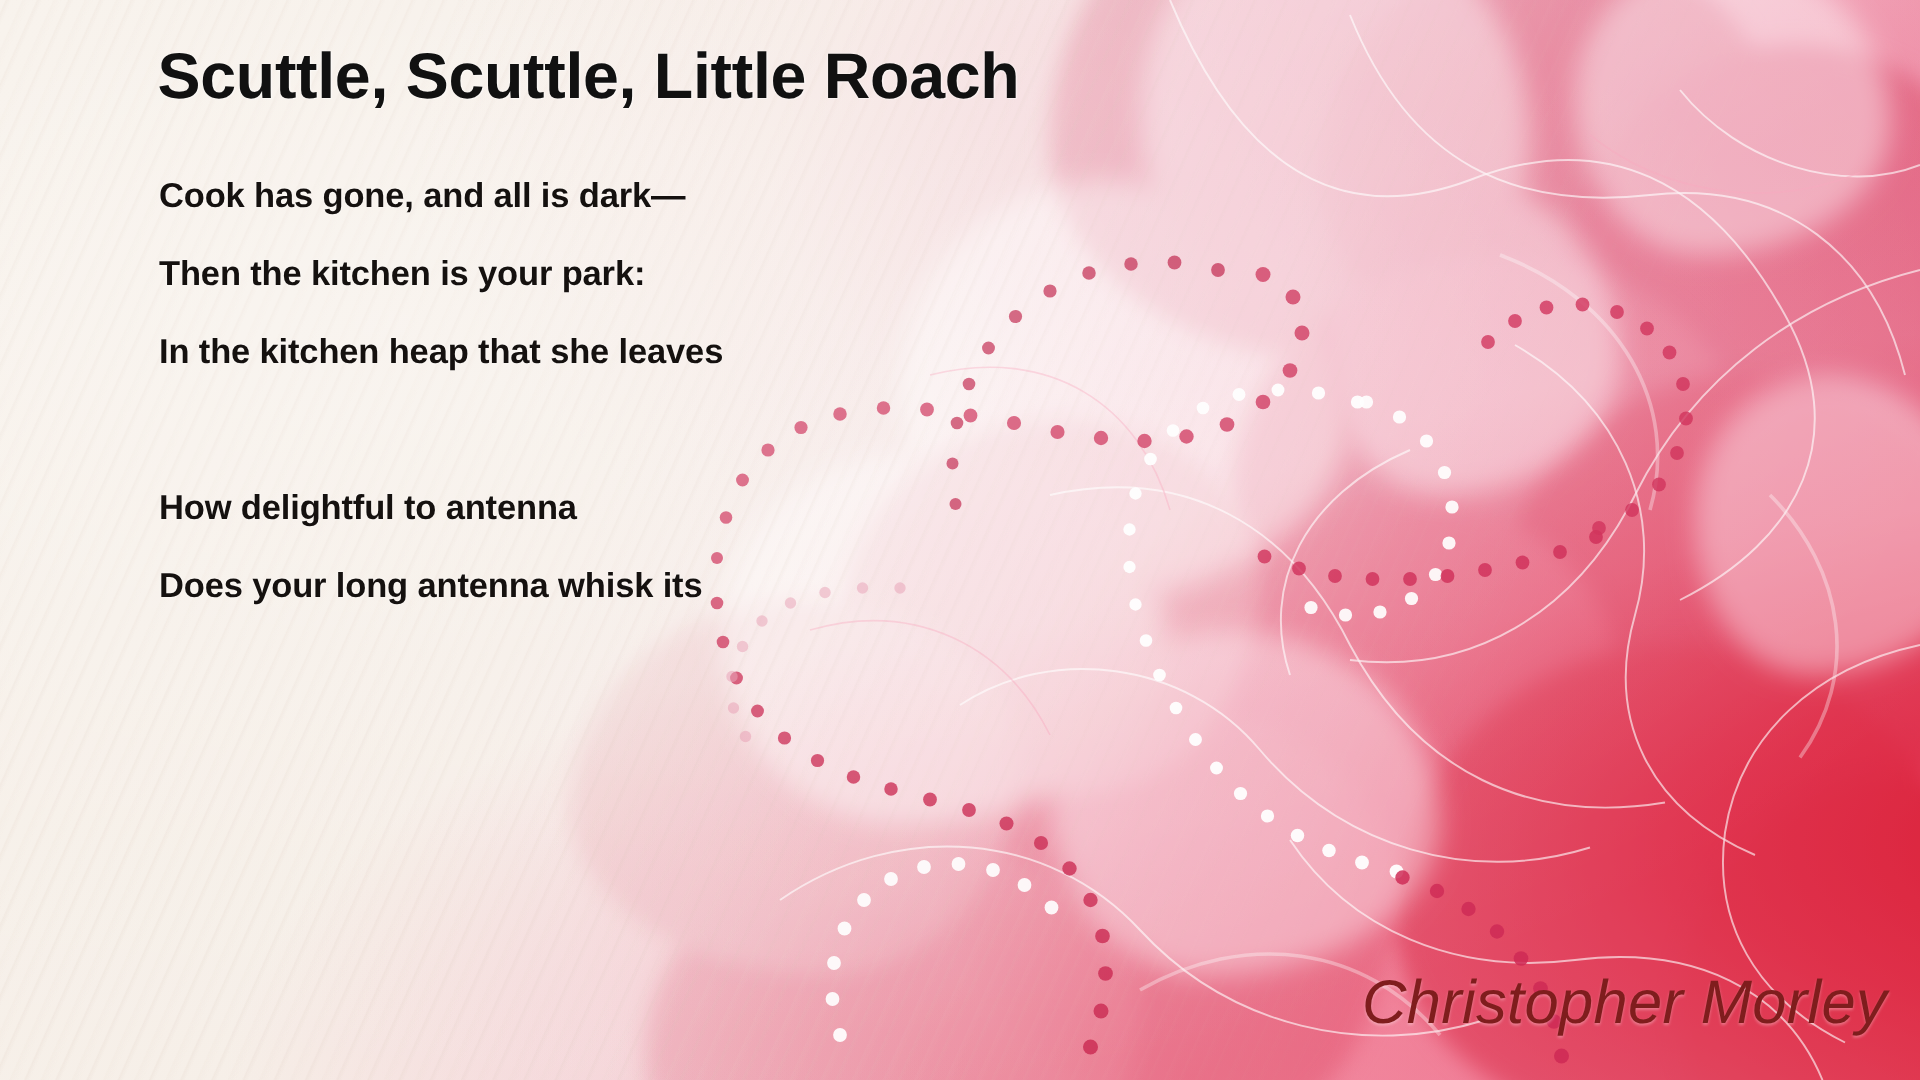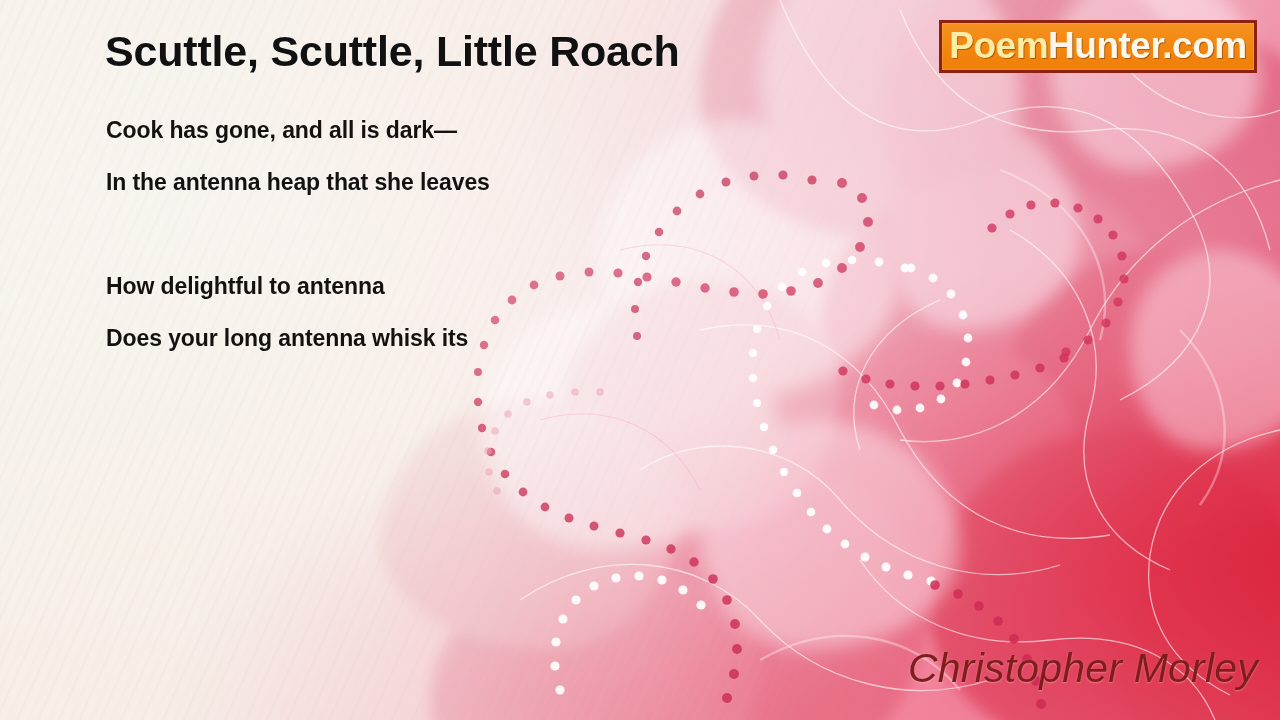--- a/index.html
+++ b/index.html
@@ -398,28 +398,26 @@
 
   <div class="bg" id="bg-soft"></div>
 
   <div id="content">
 
     <div id="poem-title">Scuttle, Scuttle, Little Roach</div>
 
     <div id="poem-body">
       <div class="stanza">
         <div class="poem-line">Cook has gone, and all is dark—</div>
-        <div class="poem-line">In the antenna heap that she leaves</div>
+        <div class="poem-line">Then the kitchen is your park:</div>
+        <div class="poem-line">In the kitchen heap that she leaves</div>
       </div>
       <div class="stanza">
         <div class="poem-line">How delightful to antenna</div>
         <div class="poem-line">Does your long antenna whisk its</div>
       </div>
     </div>
 
     <div id="poet-name">Christopher Morley</div>
 
-    <div id="site-logo">
-      <span class="logo-text"><span class="logo-poem">Poem</span><span class="logo-hunter">Hunter.com</span></span>
-    </div>
 
   </div>
 </div>
 
 </body></html>

